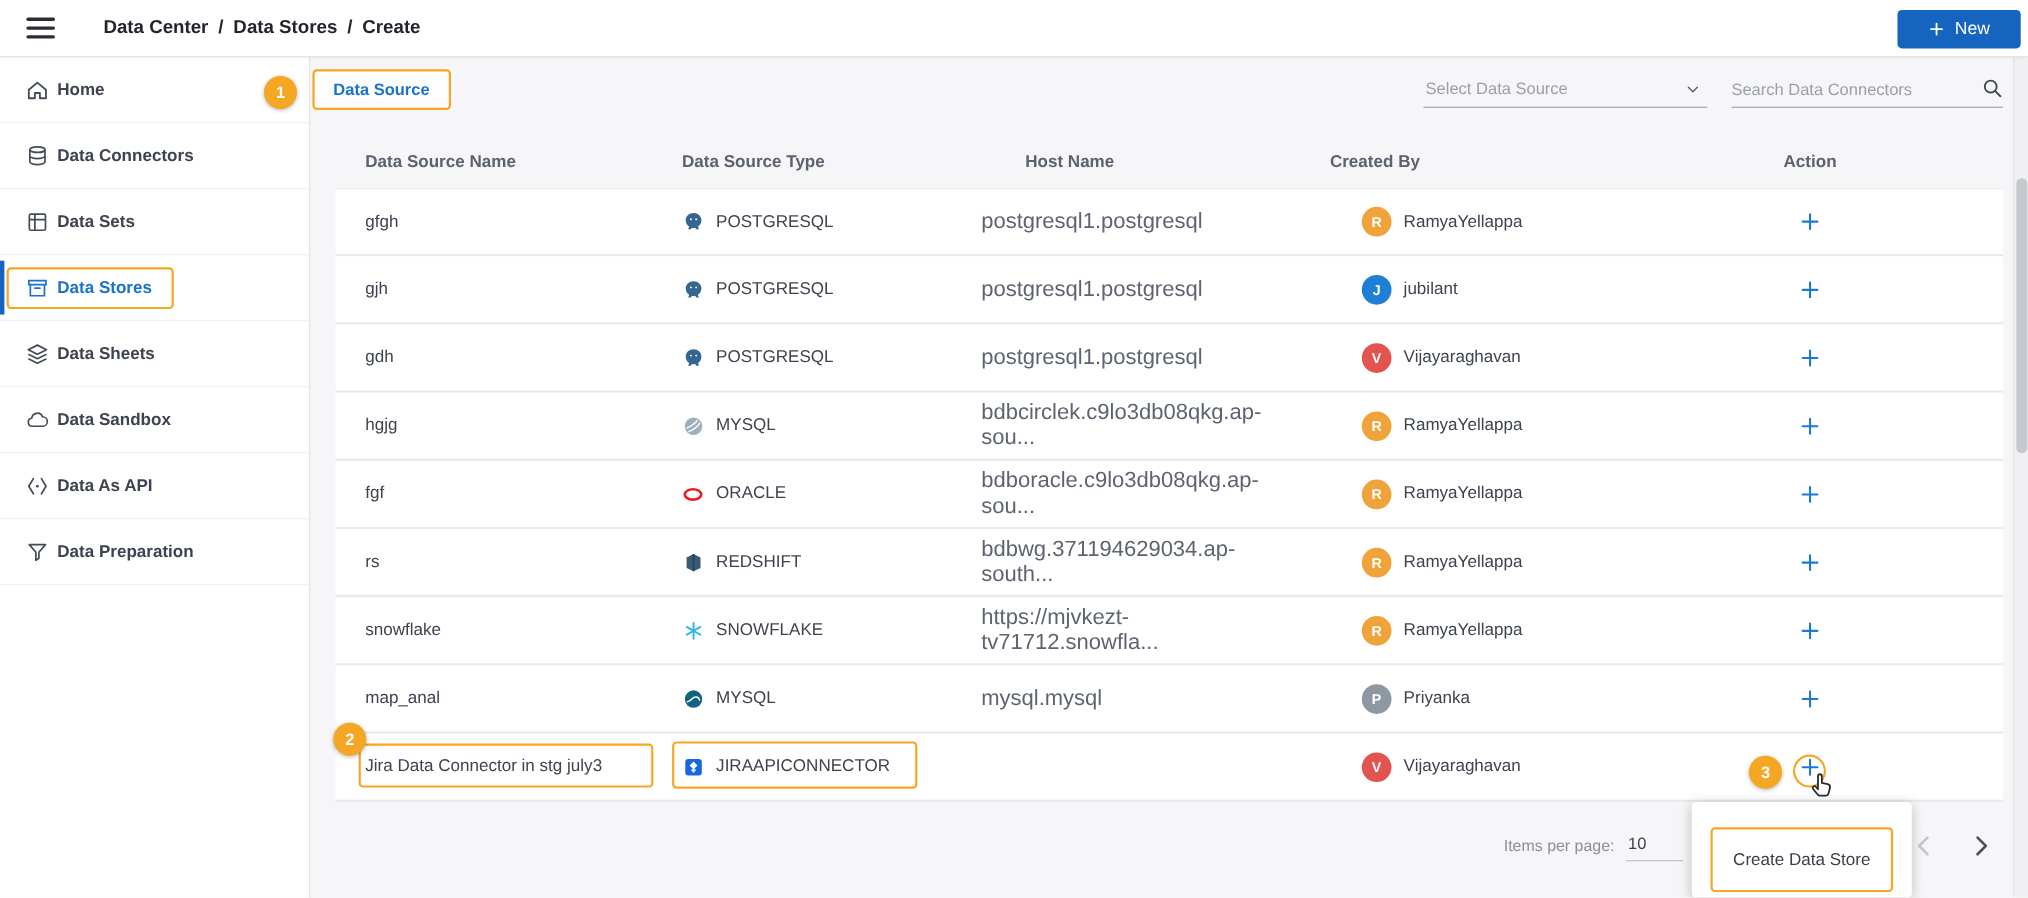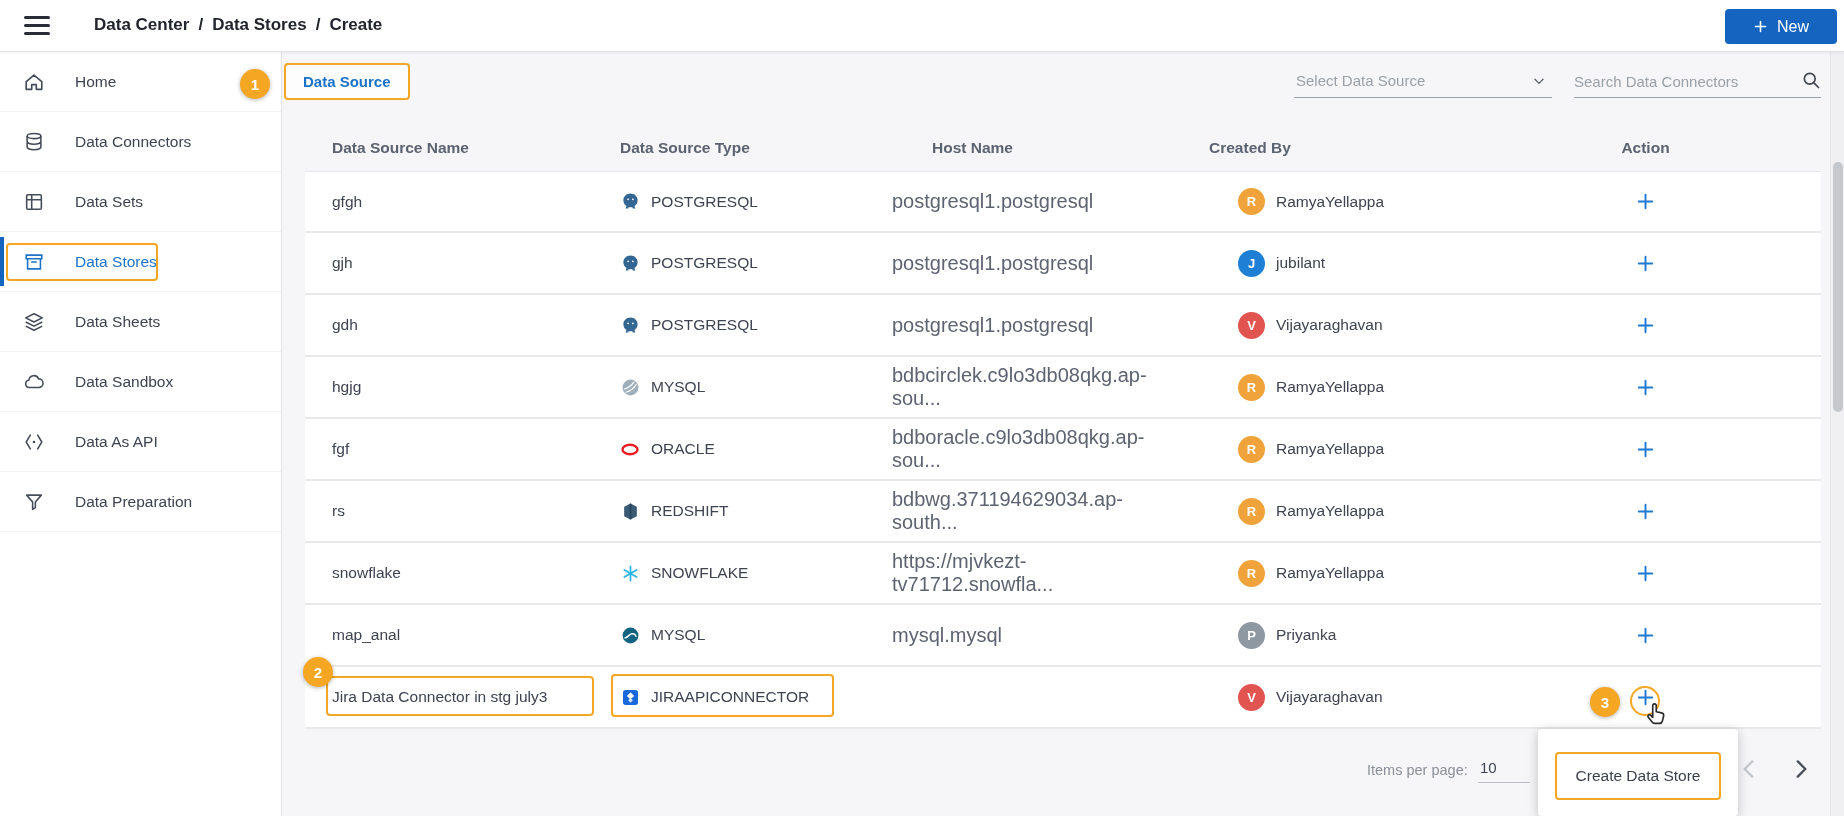--- a/index.html
+++ b/index.html
@@ -27,22 +27,22 @@
     background:#1565c0; color:#fff; border-radius:4px; font-size:16px;
     display:flex; align-items:center; justify-content:center; gap:9px; cursor:pointer;
   }
   
   .sidebar {
     position:absolute; top:52px; left:0; width:282px; bottom:0;
     background:#fff; border-right:1px solid #e2e2e6; z-index:10;
   }
   .side-item {
     position:relative; height:60px; display:flex; align-items:center;
-    padding-left:22px; gap:29px; border-bottom:1px solid #f1f1f3;
-    font-size:15.5px; font-weight:400; color:#3d4350; cursor:pointer;
+    padding-left:22px; gap:6px; border-bottom:1px solid #f1f1f3;
+    font-size:15.5px; font-weight:700; color:#3d4350; cursor:pointer;
   }
   .side-item .s-icon { width:24px; height:24px; display:flex; align-items:center; justify-content:center; color:#454c59; }
   .side-item.selected { color:#1a73c8; }
   .side-item.selected .s-icon { color:#1a73c8; }
   .side-item.selected::before { content:""; position:absolute; left:0; top:5px; bottom:5px; width:4px; background:#1565c0; }
   .annot-outline { position:absolute; left:6px; top:11px; width:152px; height:38px; border:2px solid #f5a623; border-radius:4px; pointer-events:none; }
   
   .title-box {
     position:absolute; left:284px; top:63px; padding:8px 17px;
     border:2px solid #f5a623; border-radius:4px; background:#fdfdfe;
@@ -81,21 +81,21 @@
   
   .items-label { position:absolute; left:1367px; top:762px; font-size:14.5px; color:#8a8f99; z-index:2; }
   .pp-select { position:absolute; left:1478px; top:756px; width:52px; height:27px; font-size:15px; color:#3e4350;
                border-bottom:1px solid #b9bcc2; cursor:pointer; z-index:2; padding-left:2px; padding-top:3px; }
   .page-btn { position:absolute; top:756px; cursor:pointer; z-index:2; }
   .page-prev { left:1736px; color:#c3c6cc; }
   .page-next { left:1788px; color:#4b5058; }
   
   .popup { position:absolute; left:1538px; top:729px; width:200px; height:87px; background:#fff;
            border-radius:4px; box-shadow:0 2px 12px rgba(0,0,0,.22); z-index:30; }
-  .popup-btn { position:absolute; left:17px; top:23px; width:166px; height:48px; background:#fff;
+  .popup-btn { position:absolute; left:17px; top:23px; width:166px; height:59px; background:#fff;
                border:2px solid #f5a623; border-radius:4px; font-size:15.5px; color:#3a3f49;
                display:flex; align-items:center; justify-content:center; cursor:pointer; }
   
   .badge { position:absolute; width:30px; height:30px; border-radius:50%; background:#f5a623; color:#fff;
            font-size:15px; font-weight:700; display:flex; align-items:center; justify-content:center;
            z-index:40; box-shadow:0 1px 4px rgba(0,0,0,.3); }
   #badge1 { left:240px; top:69px; }
   #badge2 { left:303px; top:657px; }
   #badge3 { left:1590px; top:687px; }
   .annot-box { position:absolute; border:2px solid #f5a623; border-radius:4px; z-index:35; pointer-events:none; }

